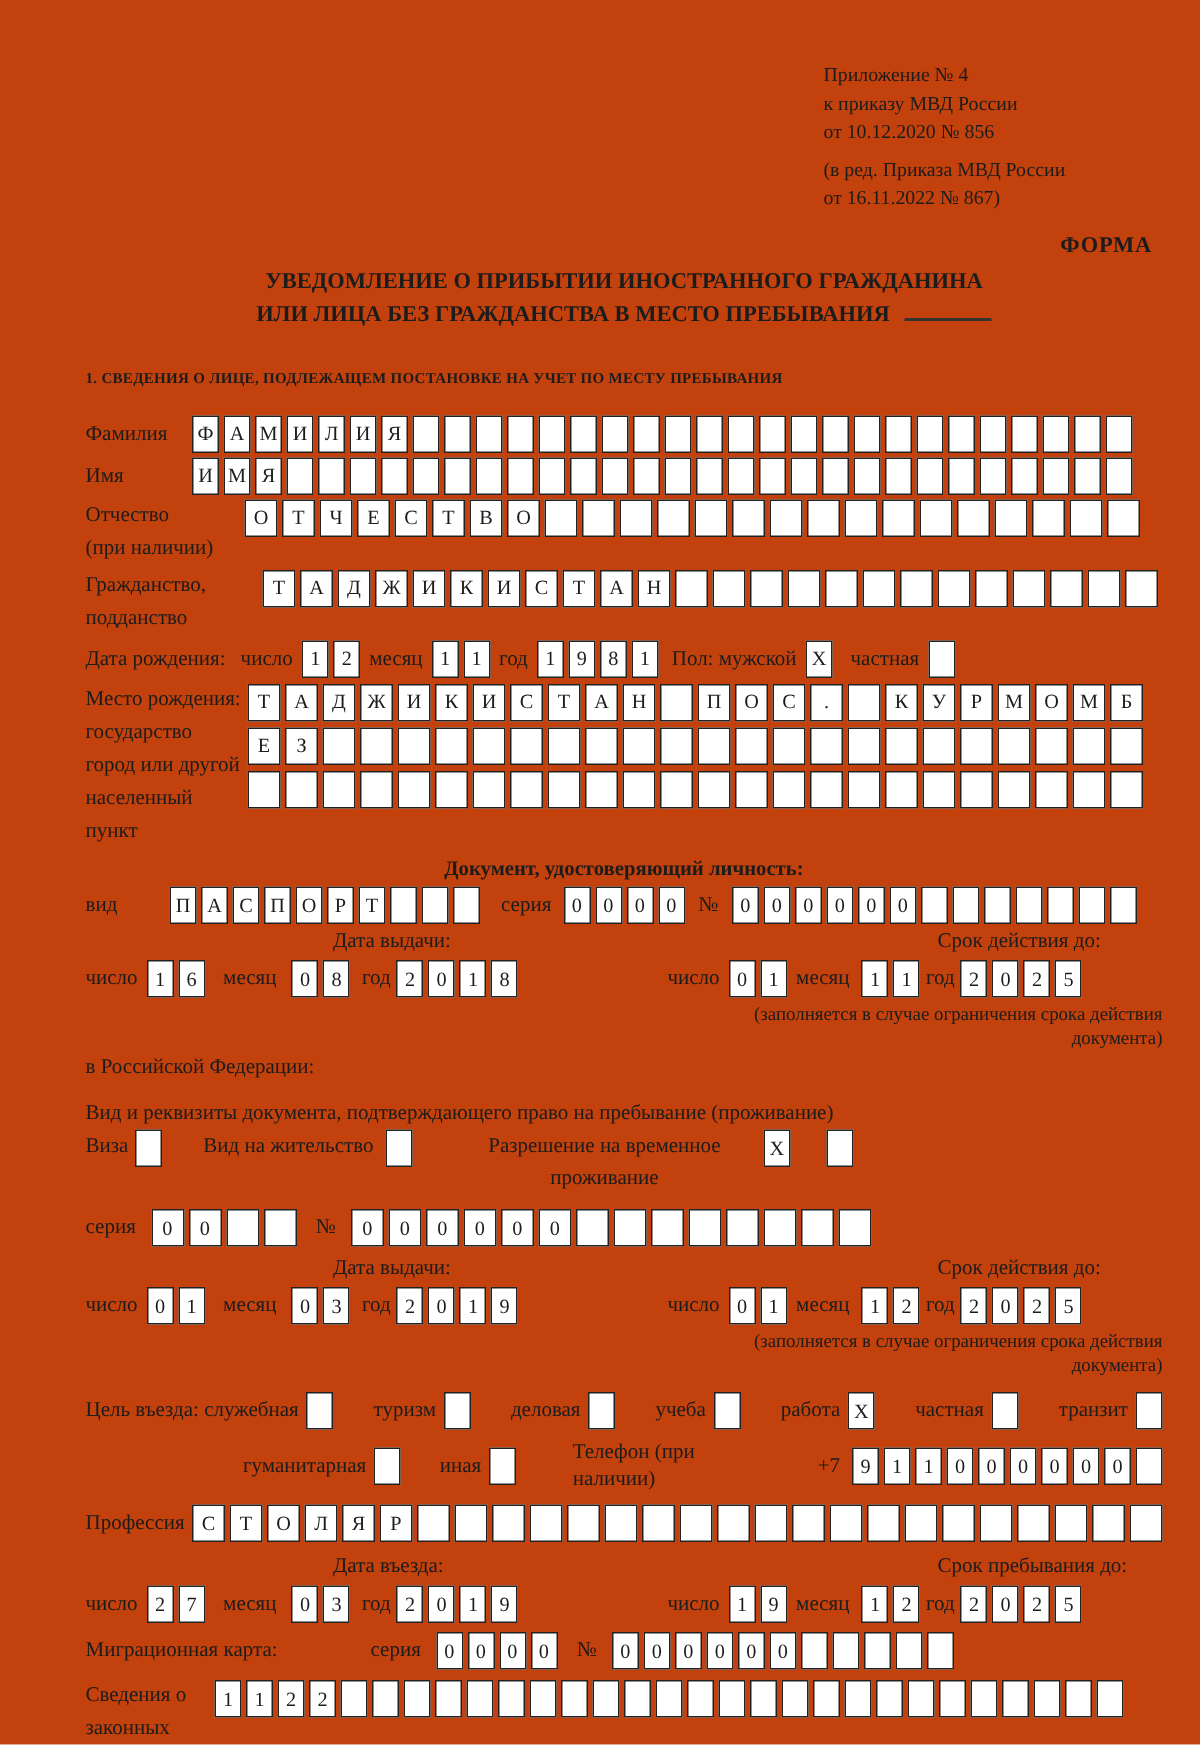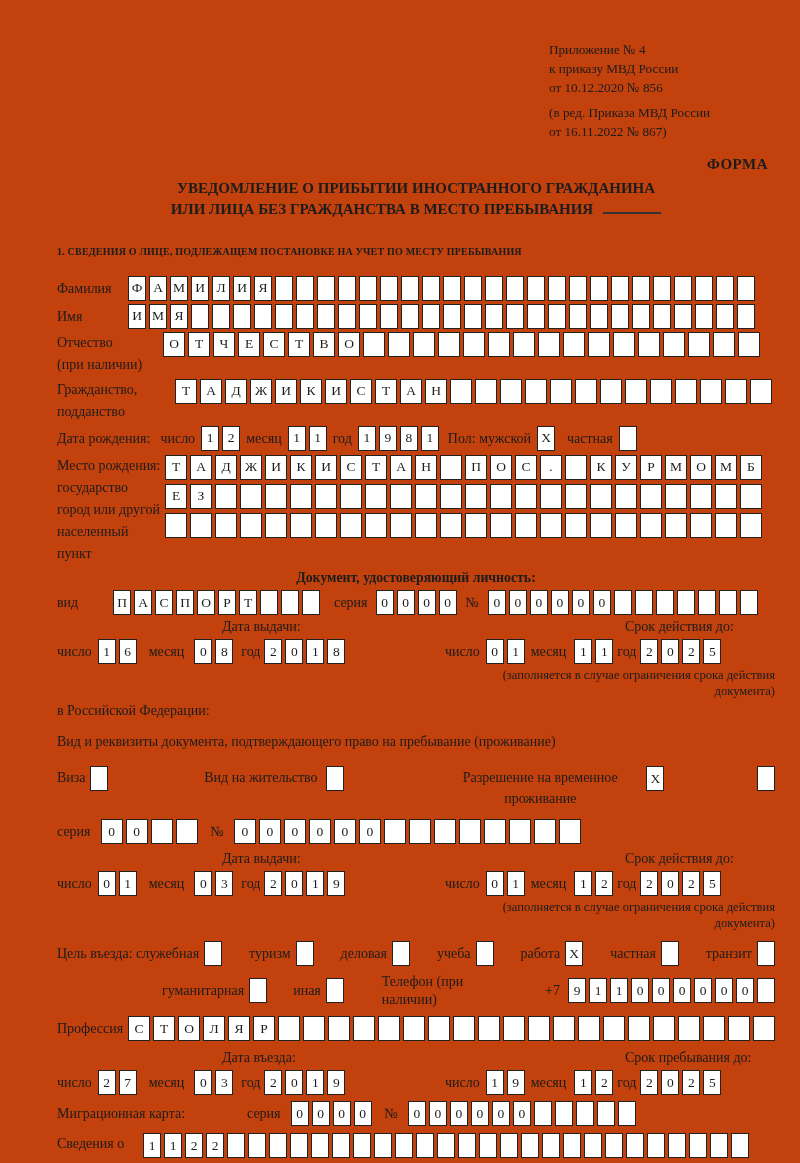--- a/index.html
+++ b/index.html
@@ -40,21 +40,21 @@
   .center-bold{text-align:center;font-weight:bold;font-size:13.8px;margin:4px 0 4px 0;}
   .date-pair{display:flex;margin-top:2px;gap:40px;}
   .dp-left{width:348px;flex:0 0 auto;}
   .dp-right{flex:1;}
   .dp-head{line-height:18px;margin-bottom:3px;}
   .dph-l{margin-left:165px;}
   .dph-r{margin-left:180px;}
   .dp-row{display:flex;align-items:center;}
   .note{font-size:12.6px;text-align:right;line-height:16px;margin-top:3px;}
   .intro{line-height:23px;margin-top:8px;}
-  .opts{display:flex;align-items:flex-start;margin-top:14px;margin-bottom:10px;justify-content:space-between;}
+  .opts{display:flex;align-items:flex-start;margin-top:0;margin-bottom:10px;}
   .opt{display:flex;align-items:flex-start;}
   .opt .cells{margin-top:-1px;margin-left:8px;}
   .opt-txt{line-height:21px;}
   .optw200{width:196px;text-align:center;}
   .optw175{width:172px;text-align:center;}
   .purpose{display:flex;align-items:center;justify-content:space-between;margin-top:10px;}
   .pitem{display:inline-flex;align-items:center;gap:5px;flex:0 0 auto;}
   .purpose2{display:flex;align-items:center;margin-top:7px;margin-left:105px;}
 </style>
 </head>

